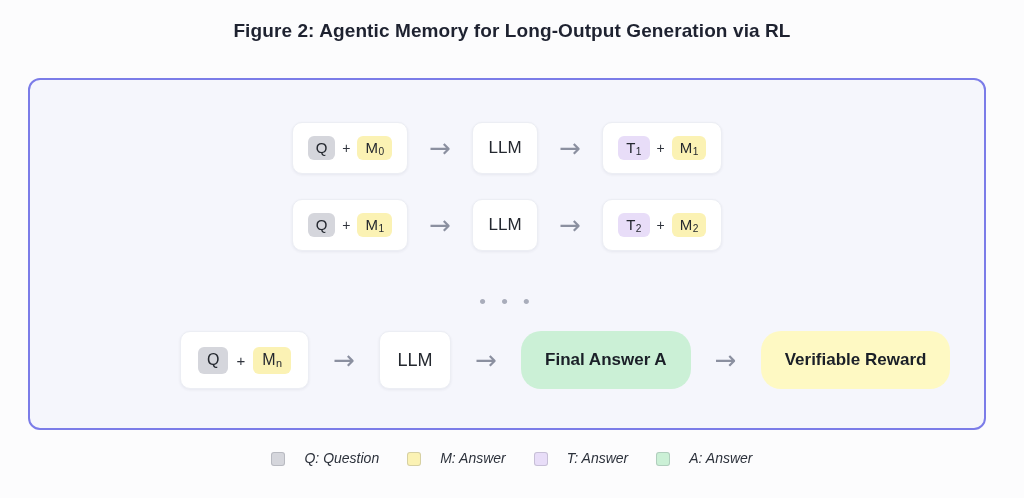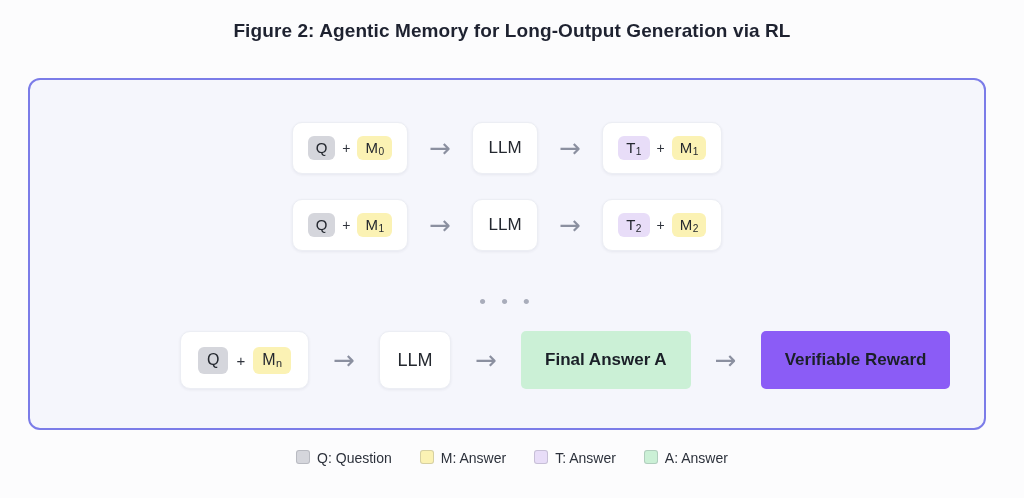--- a/index.html
+++ b/index.html
@@ -114,32 +114,32 @@
   }
 
   .plus {
     font-size: 14px;
     color: #30343d;
   }
   .plus-lg { font-size: 15px; }
 
   .pill {
     height: 58px;
-    border-radius: 5px;
+    border-radius: 20px;
     display: flex;
     align-items: center;
     justify-content: center;
     padding: 16px 24px;
     font-size: 17px;
     font-weight: bold;
     color: #1b2028;
     box-sizing: border-box;
   }
   .pill-answer { background: #cbf0d6; }
-  .pill-reward { background: #8b5cf6; }
+  .pill-reward { background: #fef9c3; }
 
   .ellipsis {
     position: absolute;
     top: 212px;
     left: 0;
     right: 0;
     text-align: center;
     color: #a9adbb;
     font-size: 19px;
     letter-spacing: 5px;
@@ -151,24 +151,25 @@
     top: 450px;
     left: 0;
     right: 0;
     display: flex;
     justify-content: center;
     align-items: center;
     gap: 28px;
   }
   .legend-item {
     display: flex;
-    align-items: flex-start;
-    gap: 7px;
+    align-items: flex-end;
+    gap: 19px;
     font-size: 14px;
     color: #2c313b;
+    font-style: italic;
   }
   .swatch {
     width: 14px;
     height: 14px;
     border-radius: 3px;
     border: 1px solid rgba(80,85,100,0.22);
     box-sizing: border-box;
   }
 </style>
 </head>

